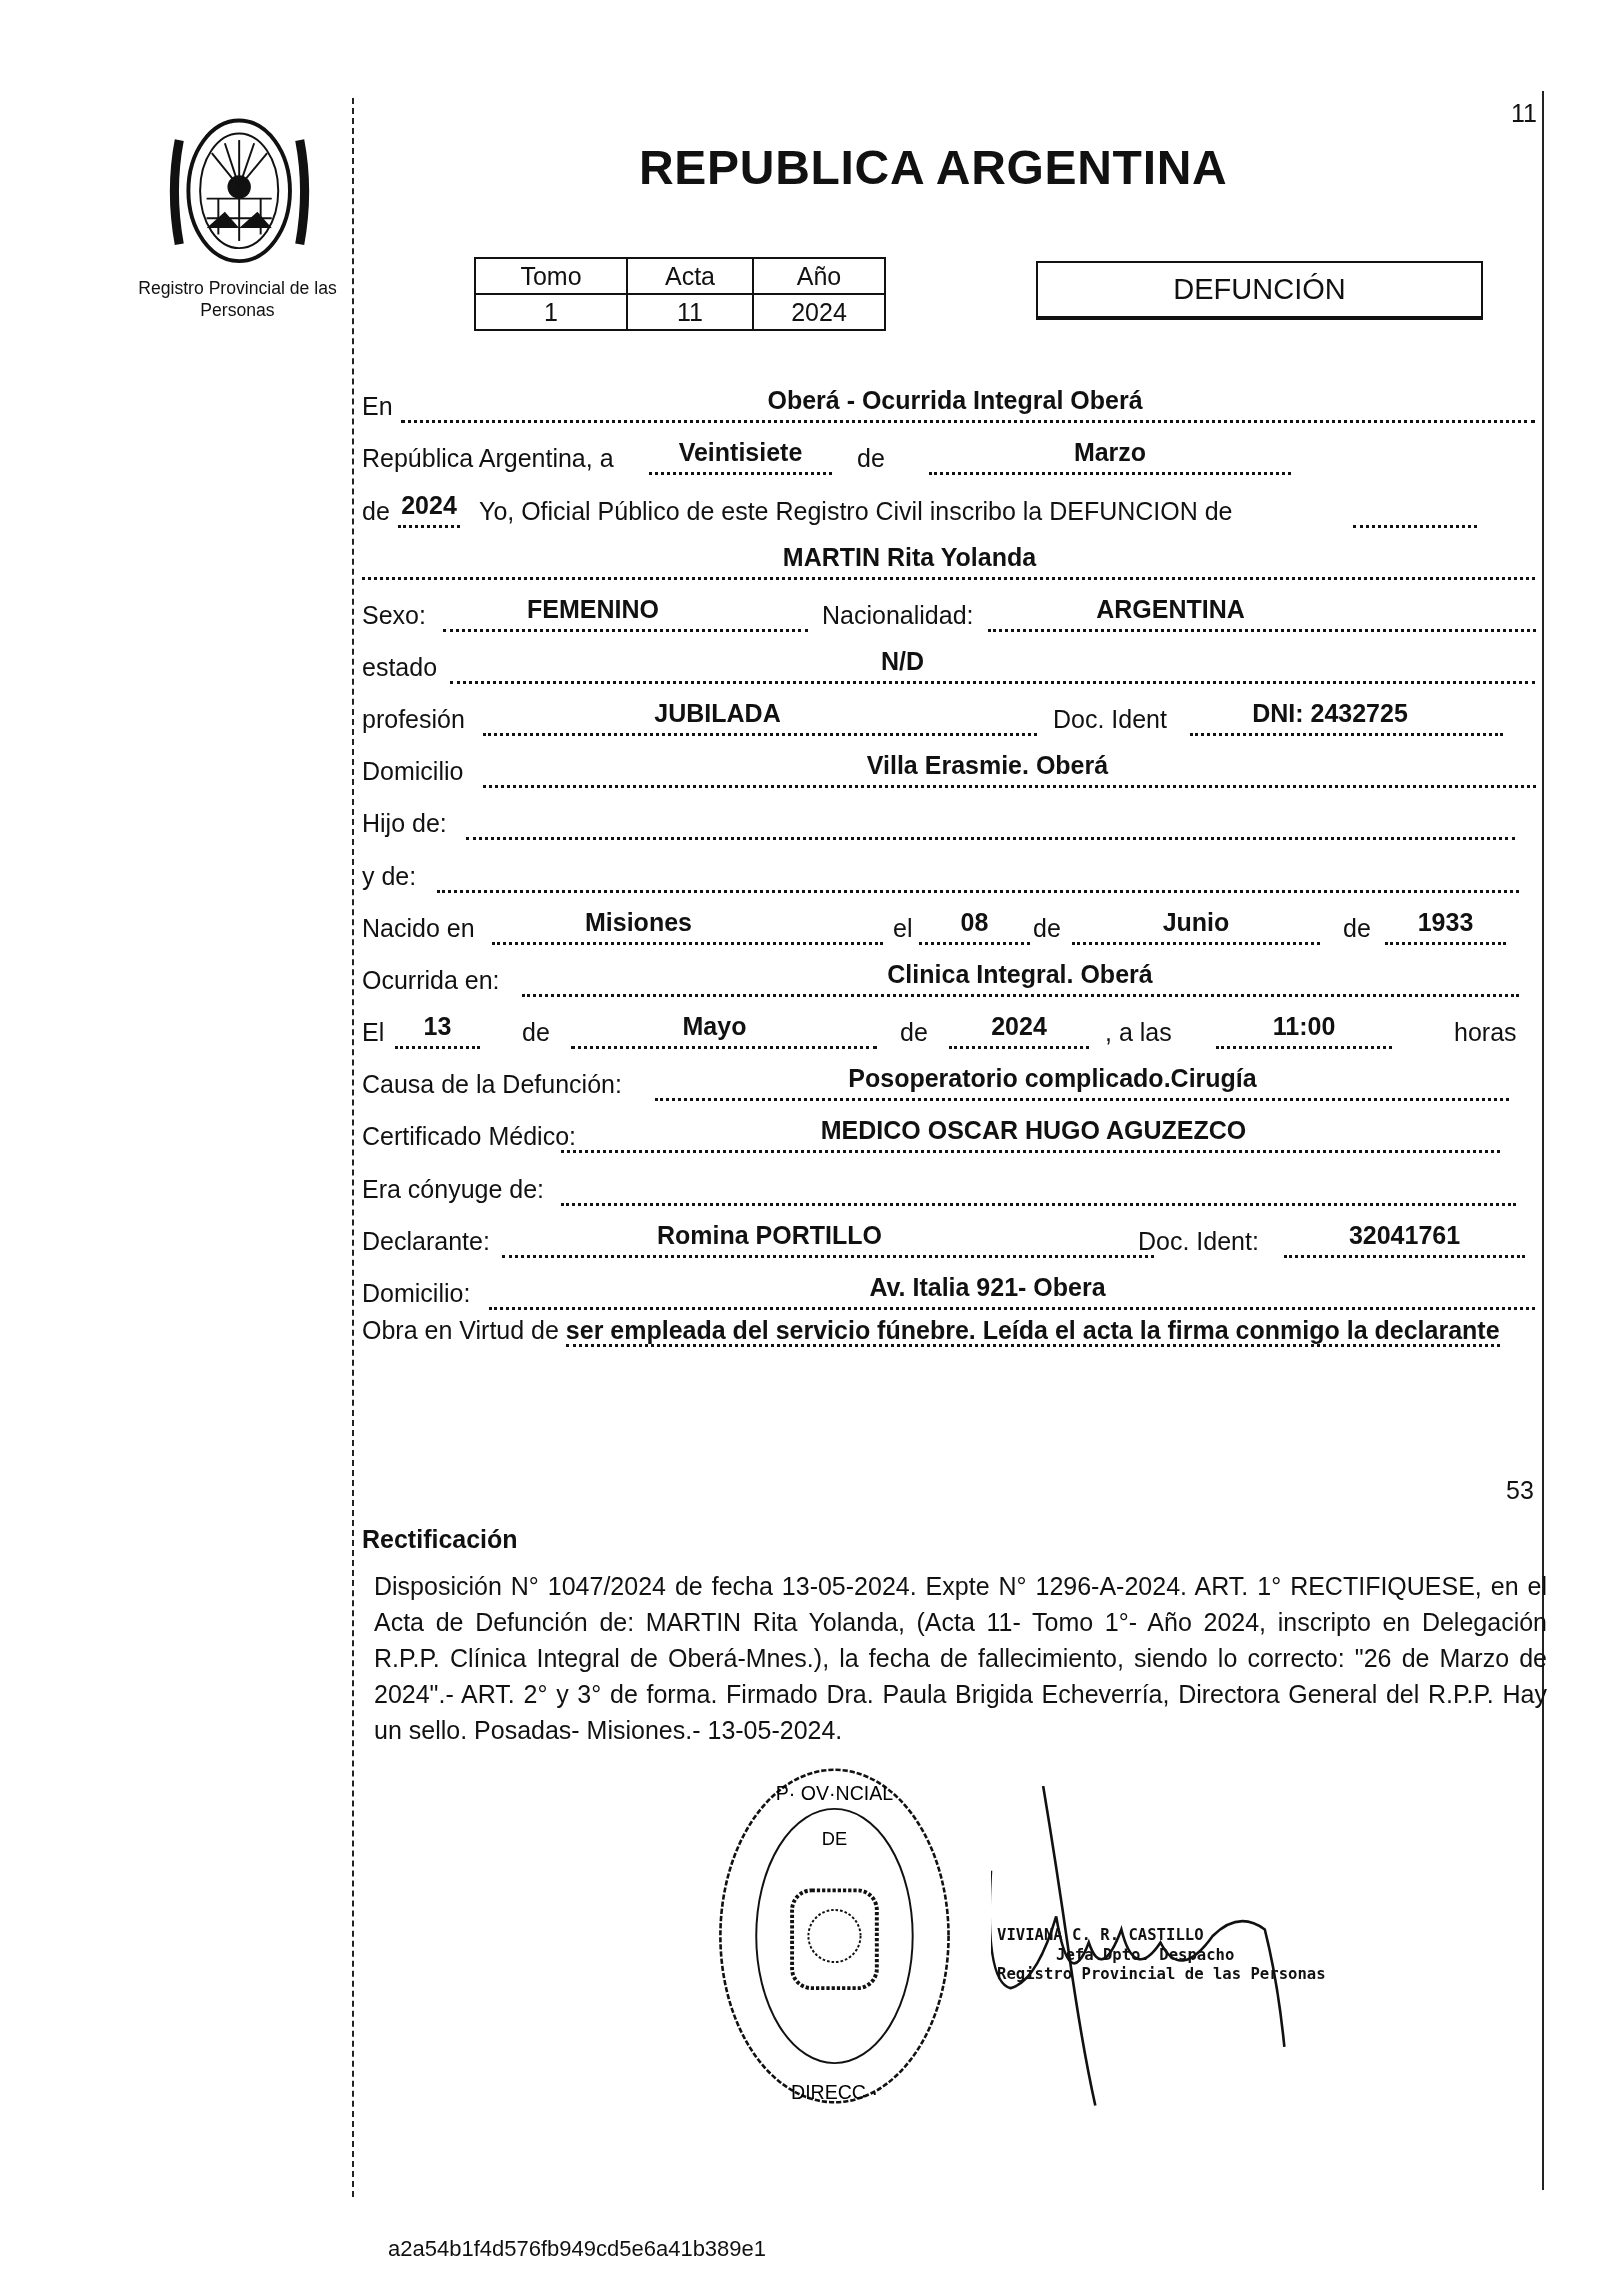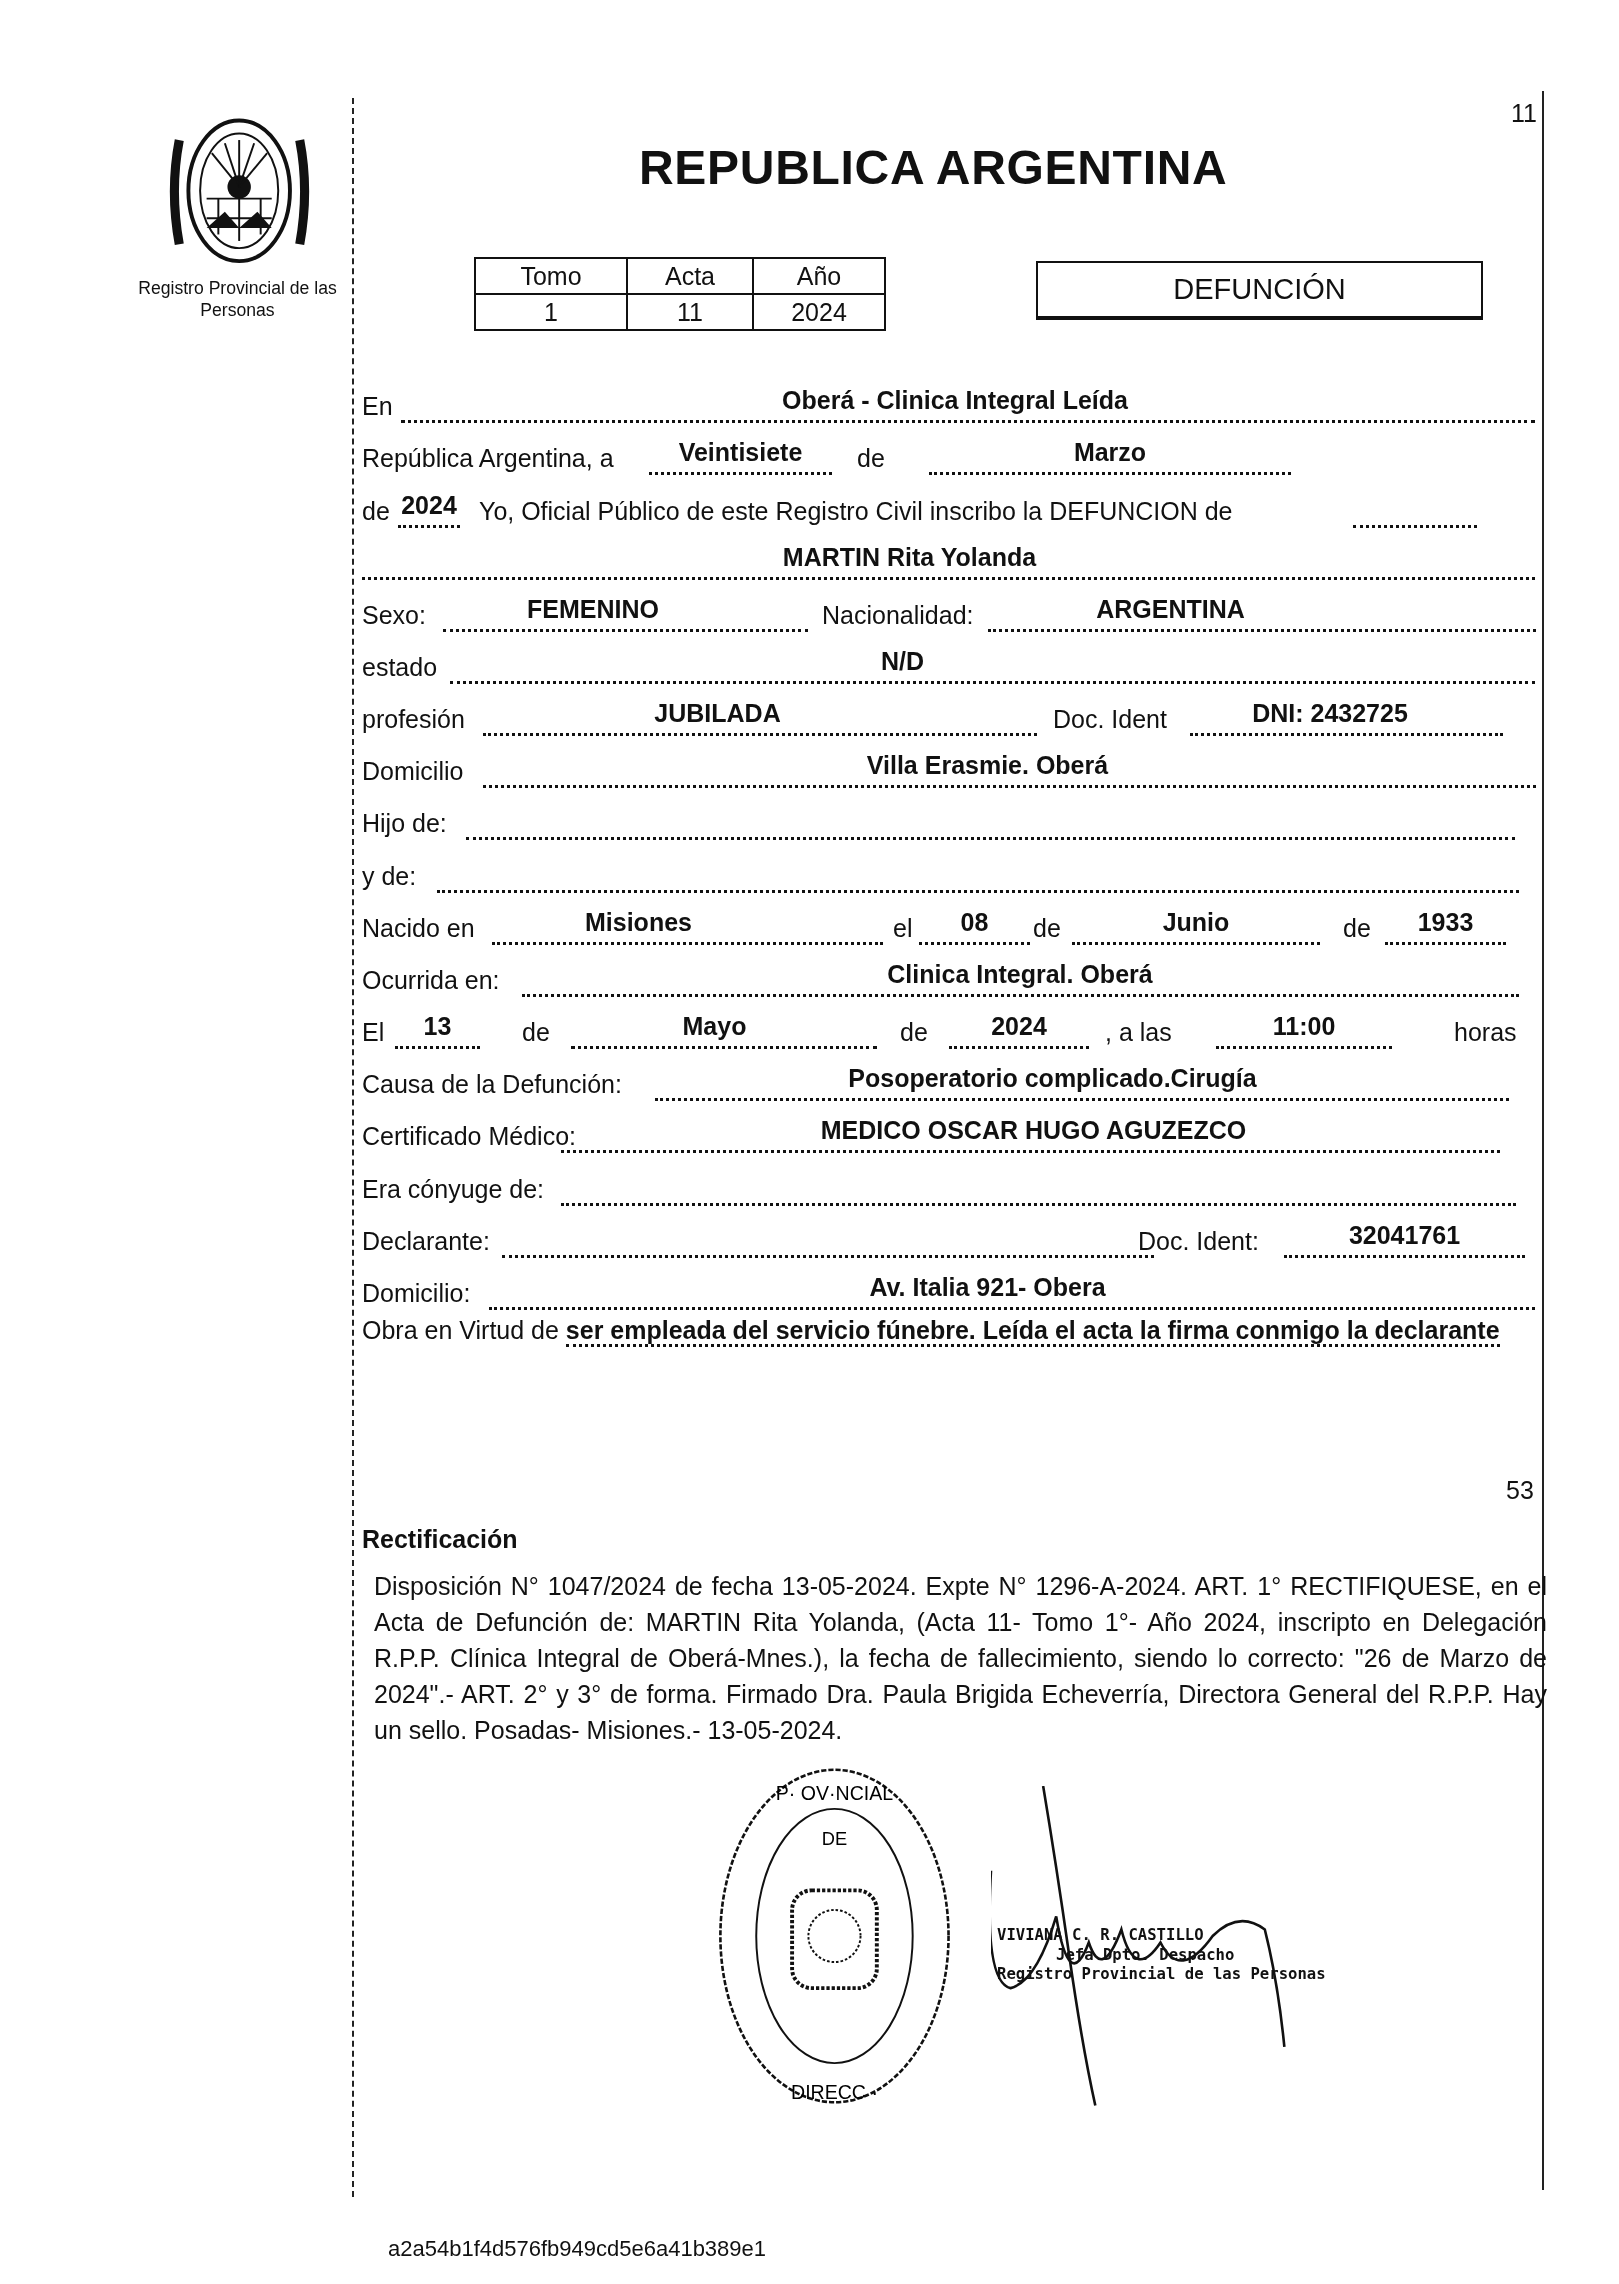--- a/index.html
+++ b/index.html
@@ -71,21 +71,21 @@
     <td>2024</td>
   </tr>
 </tbody>
   </table>
 
 <div class="abs defbox">DEFUNCIÓN</div>
 
 <div class="row" style="top:381px;">
   <span class="lbl" style="left:0">En</span>
   <span class="fill" style="left:39px;width:1134px;"></span>
-  <span class="val" style="left:365px;width:456px;">Oberá - Clinica Integral Leída</span>
+  <span class="val" style="left:365px;width:456px;">Oberá - Ocurrida Integral Oberá</span>
 </div>
 
 <div class="row" style="top:433px;">
   <span class="lbl" style="left:0">República Argentina, a</span>
   <span class="fill" style="left:287px;width:183px;"></span>
   <span class="val" style="left:287px;width:183px;">Veintisiete</span>
   <span class="lbl" style="left:495px">de</span>
   <span class="fill" style="left:567px;width:362px;"></span>
   <span class="val" style="left:567px;width:362px;">Marzo</span>
 </div>
@@ -193,20 +193,21 @@
 </div>
 
 <div class="row" style="top:1164px;">
   <span class="lbl" style="left:0">Era cónyuge de:</span>
   <span class="fill" style="left:199px;width:955px;"></span>
 </div>
 
 <div class="row" style="top:1216px;">
   <span class="lbl" style="left:0">Declarante:</span>
   <span class="fill" style="left:140px;width:652px;"></span>
+  <span class="val" style="left:140px;width:535px;">Romina PORTILLO</span>
   <span class="lbl" style="left:776px">Doc. Ident:</span>
   <span class="fill" style="left:922px;width:241px;"></span>
   <span class="val" style="left:922px;width:241px;margin-top:44px;">32041761</span>
 </div>
 
 <div class="row" style="top:1268px;">
   <span class="lbl" style="left:0">Domicilio:</span>
   <span class="fill" style="left:127px;width:1046px;"></span>
   <span class="val" style="left:456px;width:339px;">Av. Italia 921- Obera</span>
 </div>

